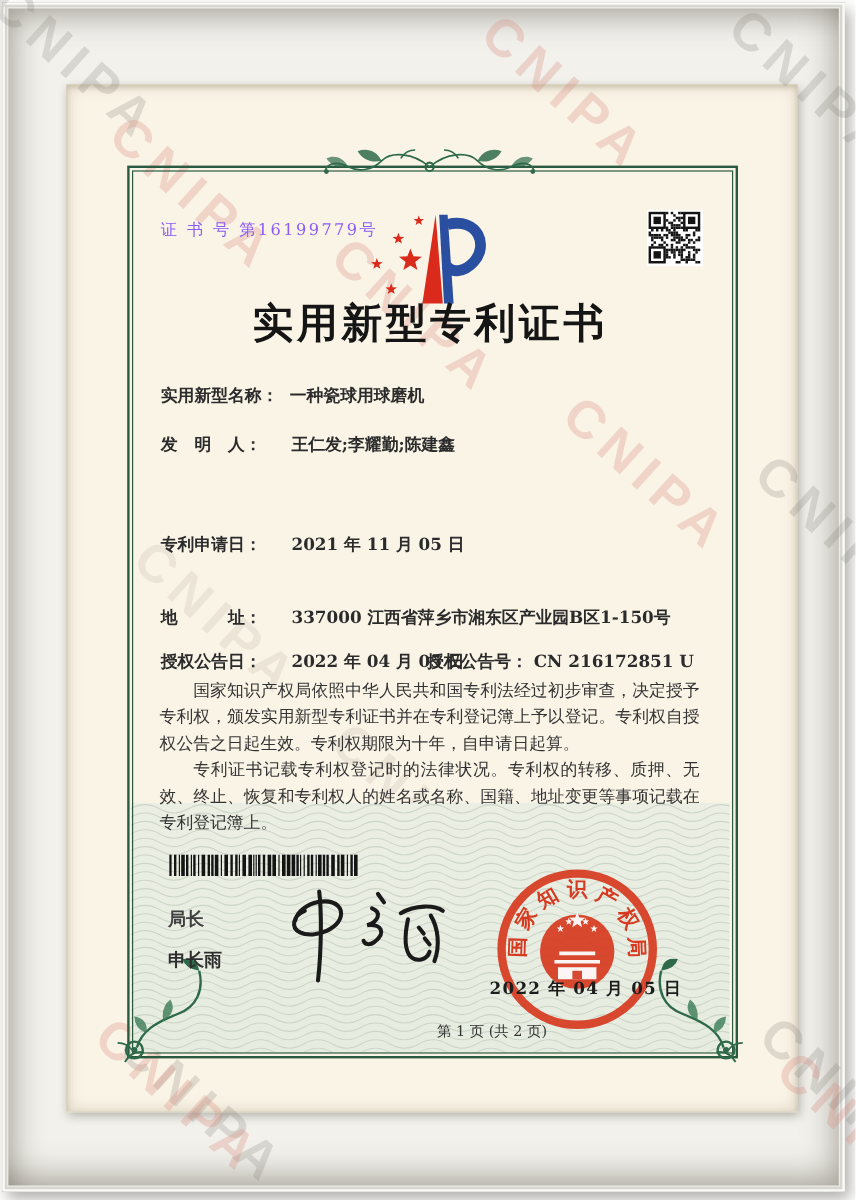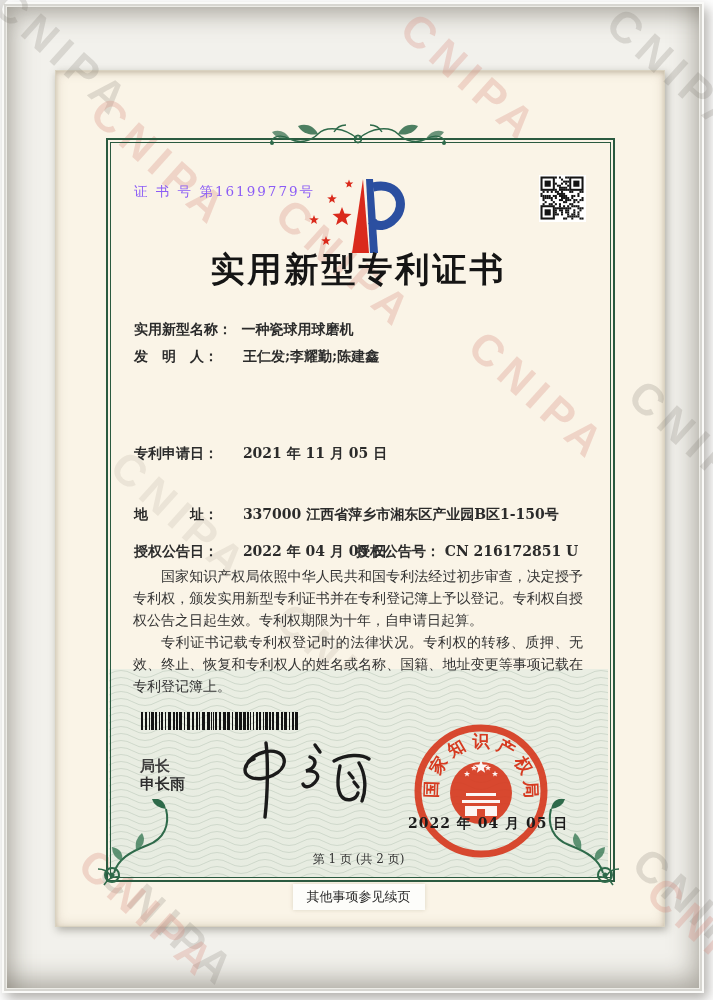--- a/index.html
+++ b/index.html
@@ -43,26 +43,26 @@
   .row{position:absolute;left:78px;font-size:14px;font-weight:600;color:#2b2b2b;white-space:nowrap;}
   .row .lb{display:inline-block;min-width:104px;}
   .row .pair2{display:inline-block;margin-left:0;}
   
   .paras{position:absolute;left:77px;top:494px;width:450px;font-size:14px;line-height:22px;
          color:#333;text-align:justify;}
   .paras p{margin:0;text-indent:2em;}
   
   .barcode{position:absolute;left:85px;top:641px;}
   .dirlabel{position:absolute;left:84px;top:686px;font-size:15px;color:#404040;font-weight:600;}
-  .dirname{position:absolute;left:84px;top:704px;font-size:15px;color:#2e2e2e;font-weight:600;}
+  .dirname{position:absolute;left:84px;top:720px;font-size:15px;color:#2e2e2e;font-weight:600;}
   .sig{position:absolute;left:172px;top:662px;}
   .seal{position:absolute;left:350px;top:640px;}
   .sealdate{position:absolute;left:352px;top:744px;width:150px;text-align:center;
             font-size:14px;font-weight:bold;color:#1c1c1c;letter-spacing:1px;white-space:nowrap;}
-  .pageno{position:absolute;left:50px;top:780px;width:505px;text-align:center;font-size:12px;color:#333;}
+  .pageno{position:absolute;left:50px;top:780px;width:608px;text-align:center;font-size:12px;color:#333;}
   .contnote{position:absolute;left:50px;top:813px;width:505px;text-align:center;}
   .contnote span{display:inline-block;background:#fdfdfa;padding:4px 14px;font-size:13px;color:#2b2b2b;
                  box-shadow:0 0 4px rgba(150,140,110,.3);}
   .orn{position:absolute;}
   .sc{font-size:17px;font-weight:bold;fill:#d63a20;font-family:"DejaVu Serif",serif;}
 </style>
 </head>
 <body>
 
 <div class="page">
@@ -327,21 +327,21 @@
           <rect x="3.55" y="32.25" width="10.25" height="10.25" fill="#fff"></rect>
           <rect x="5.6" y="34.3" width="6.1499999999999995" height="6.1499999999999995" fill="#141414"></rect>
         </svg>
 
       <div class="title">实用新型专利证书</div>
 
       <div class="row" style="top:250px;font-family:Liberation Serif, serif;">
         <span class="lb">实用新型名称：</span>
         <span class="vl">一种瓷球用球磨机</span>
       </div>
-      <div class="row" style="top:277px;">
+      <div class="row" style="top:291px;">
         <span class="lb">发　明　人：</span>
         <span class="vl">王仁发;李耀勤;陈建鑫</span>
       </div>
       <div class="row" style="top:361px;margin-top:13px;">
         <span class="lb">专利申请日：</span>
         <span class="vl">2021 年 11 月 05 日</span>
       </div>
       <div class="row" style="top:435px;">
         <span class="lb">地　　　址：</span>
         <span class="vl">337000 江西省萍乡市湘东区产业园B区1-150号</span>
@@ -448,18 +448,15 @@
           <text class="sc" transform="rotate(0 75 80)" x="75" y="36" text-anchor="middle">识</text>
           <text class="sc" transform="rotate(30 75 80)" x="75" y="36" text-anchor="middle">产</text>
           <text class="sc" transform="rotate(59 75 80)" x="75" y="36" text-anchor="middle">权</text>
           <text class="sc" transform="rotate(88 75 80)" x="75" y="36" text-anchor="middle">局</text>
         </g>
       </svg>
 
       <div class="sealdate">2022 年 04 月 05 日</div>
 
       <div class="pageno">第 1 页 (共 2 页)</div>
-      <div class="contnote">
-        <span>其他事项参见续页</span>
-      </div>
     </div>
   </div>
 </div>
 
 </body></html>

